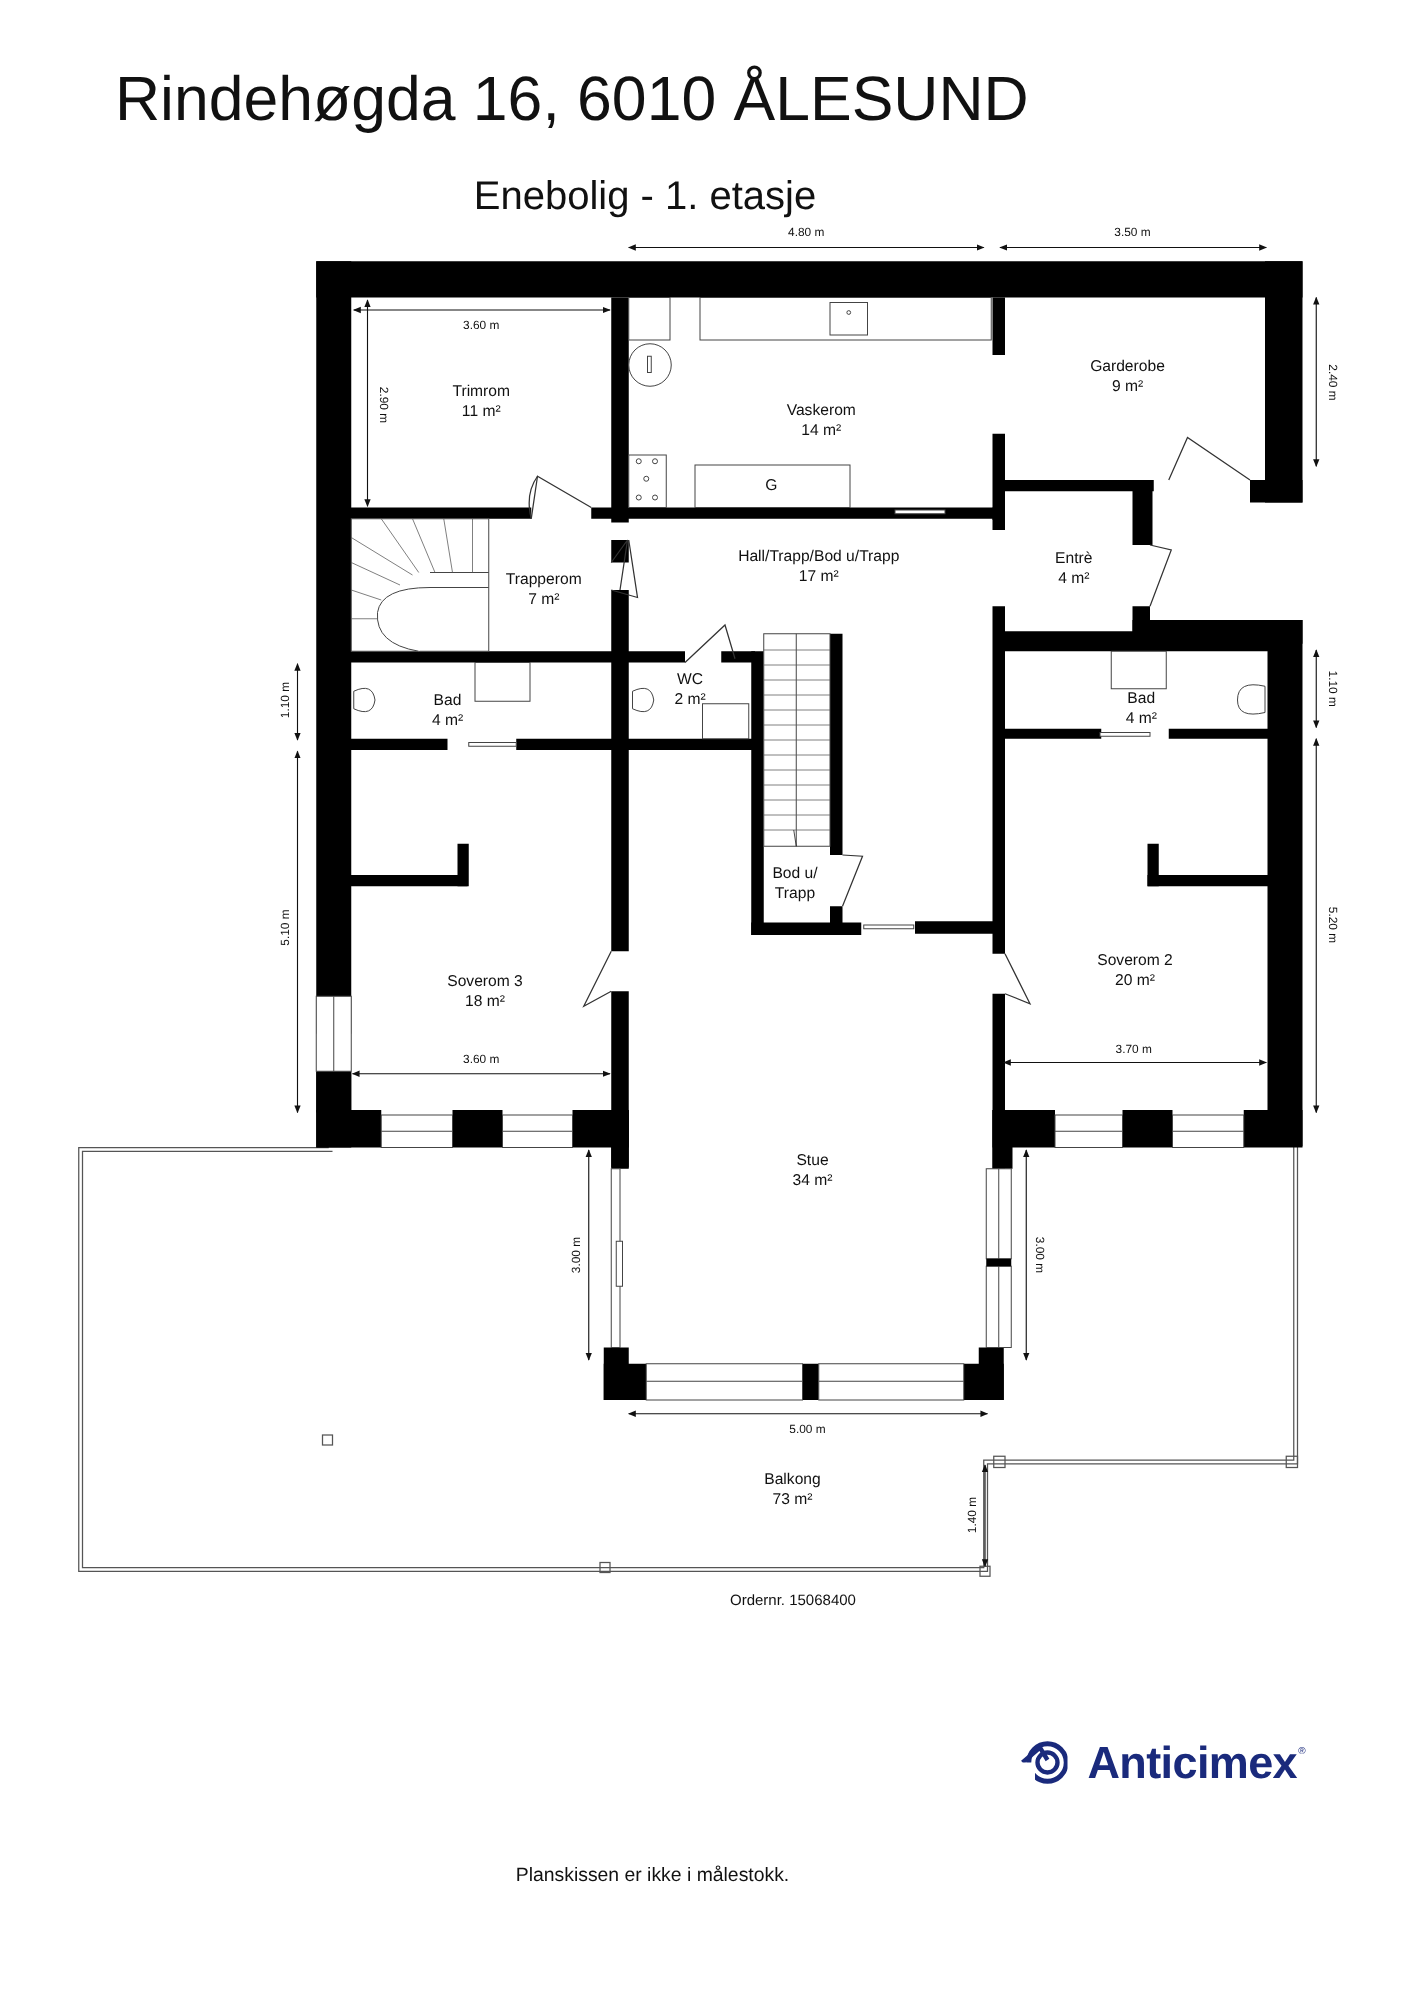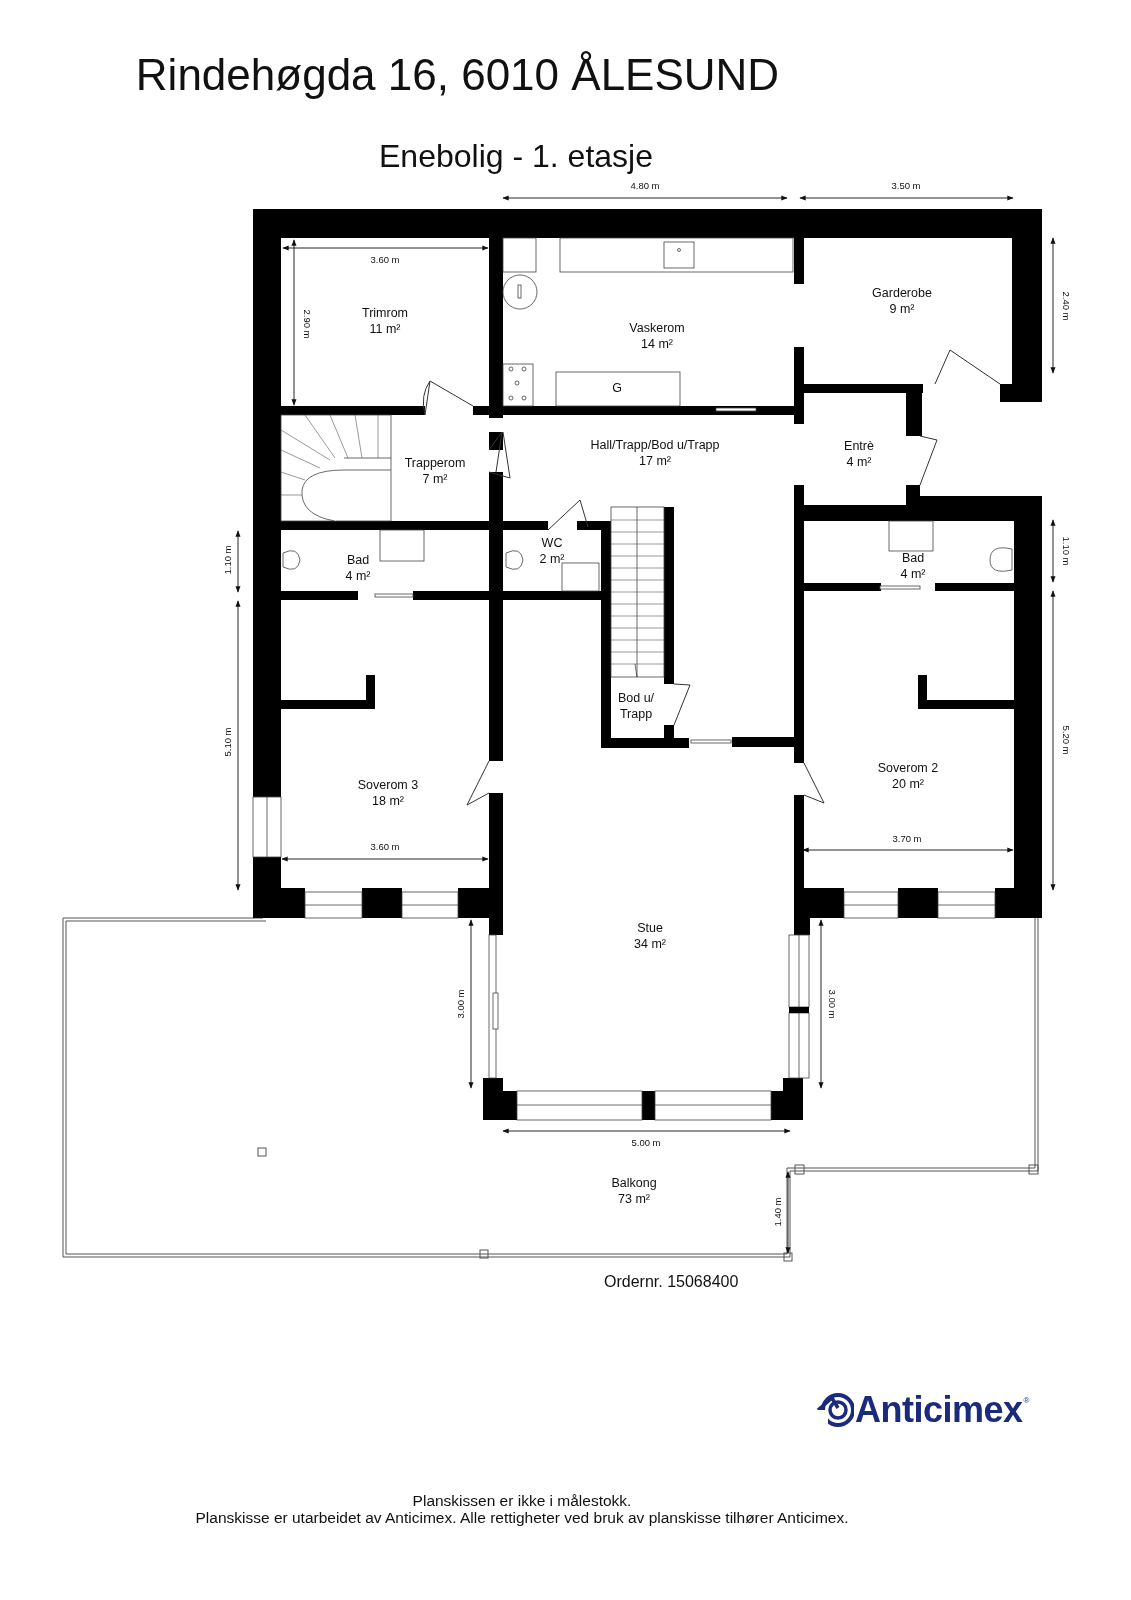--- a/index.html
+++ b/index.html
@@ -1,24 +1,24 @@
 <!DOCTYPE html>
 <html><head>
 <meta charset="utf-8">
 <style>
   html, body { margin: 0; padding: 0; background: #ffffff; }
   body { width: 1131px; height: 1600px; position: relative; overflow: hidden; font-family: "Liberation Sans", sans-serif; color: #111; }
-  .title { position: absolute; left: 0; width: 915px; text-align: center; top: 50px; font-size: 44px; letter-spacing: 0px; }
+  .title { position: absolute; left: 0; width: 915px; text-align: center; top: 50px; font-size: 50px; letter-spacing: 0px; }
   .subtitle { position: absolute; left: 0; width: 1032px; text-align: center; top: 138px; font-size: 32px; }
   svg.plan { position: absolute; left: 0; top: 0; }
   .room-label { font-family: "Liberation Sans", sans-serif; font-size: 12.5px; fill: #111; text-anchor: middle; }
   .dim { font-family: "Liberation Sans", sans-serif; font-size: 9.5px; fill: #111; text-anchor: middle; }
-  .order { position: absolute; top: 1273px; left: 584px; font-size: 16px; margin-left: 20px; }
+  .order { position: absolute; top: 1273px; left: 584px; font-size: 12px; }
   .logo { position: absolute; left: 816px; top: 1389px; display: flex; align-items: center; color: #1a2a7c; }
-  .logo-text { font-size: 36px; font-weight: bold; letter-spacing: -0.5px; margin-left: 1px; }
+  .logo-text { font-size: 36px; font-weight: bold; letter-spacing: -0.5px; margin-left: 16px; }
   .logo-reg { font-size: 8px; vertical-align: top; margin-left: 1px; position: relative; top: -10px; }
   .footer { position: absolute; left: 0; width: 1044px; top: 1492px; text-align: center; font-size: 15.5px; line-height: 17px; }
 </style>
 </head>
 <body>
 
 <div class="title">Rindehøgda 16, 6010 ÅLESUND</div>
 <div class="subtitle">Enebolig - 1. etasje</div>
 
 <svg class="plan" width="1131" height="1600" viewBox="0 0 1131 1600" xmlns="http://www.w3.org/2000/svg">
@@ -323,14 +323,13 @@
     <circle cx="22" cy="18" r="8" fill="none" stroke="#1a2a7c" stroke-width="3.5"></circle>
     <path d="M2,18 L16,6 L22,16" fill="none" stroke="#1a2a7c" stroke-width="3.5"></path>
     <rect x="0" y="18" width="12" height="18" fill="#fff"></rect>
   </svg>
   <span class="logo-text">Anticimex</span>
   <span class="logo-reg">®</span>
 </div>
 
 <div class="footer">
   <div>Planskissen er ikke i målestokk.</div>
-  <div>Planskisse er utarbeidet av Anticimex. Alle rettigheter ved bruk av planskisse tilhører Anticimex.</div>
 </div>
 
 </body></html>

